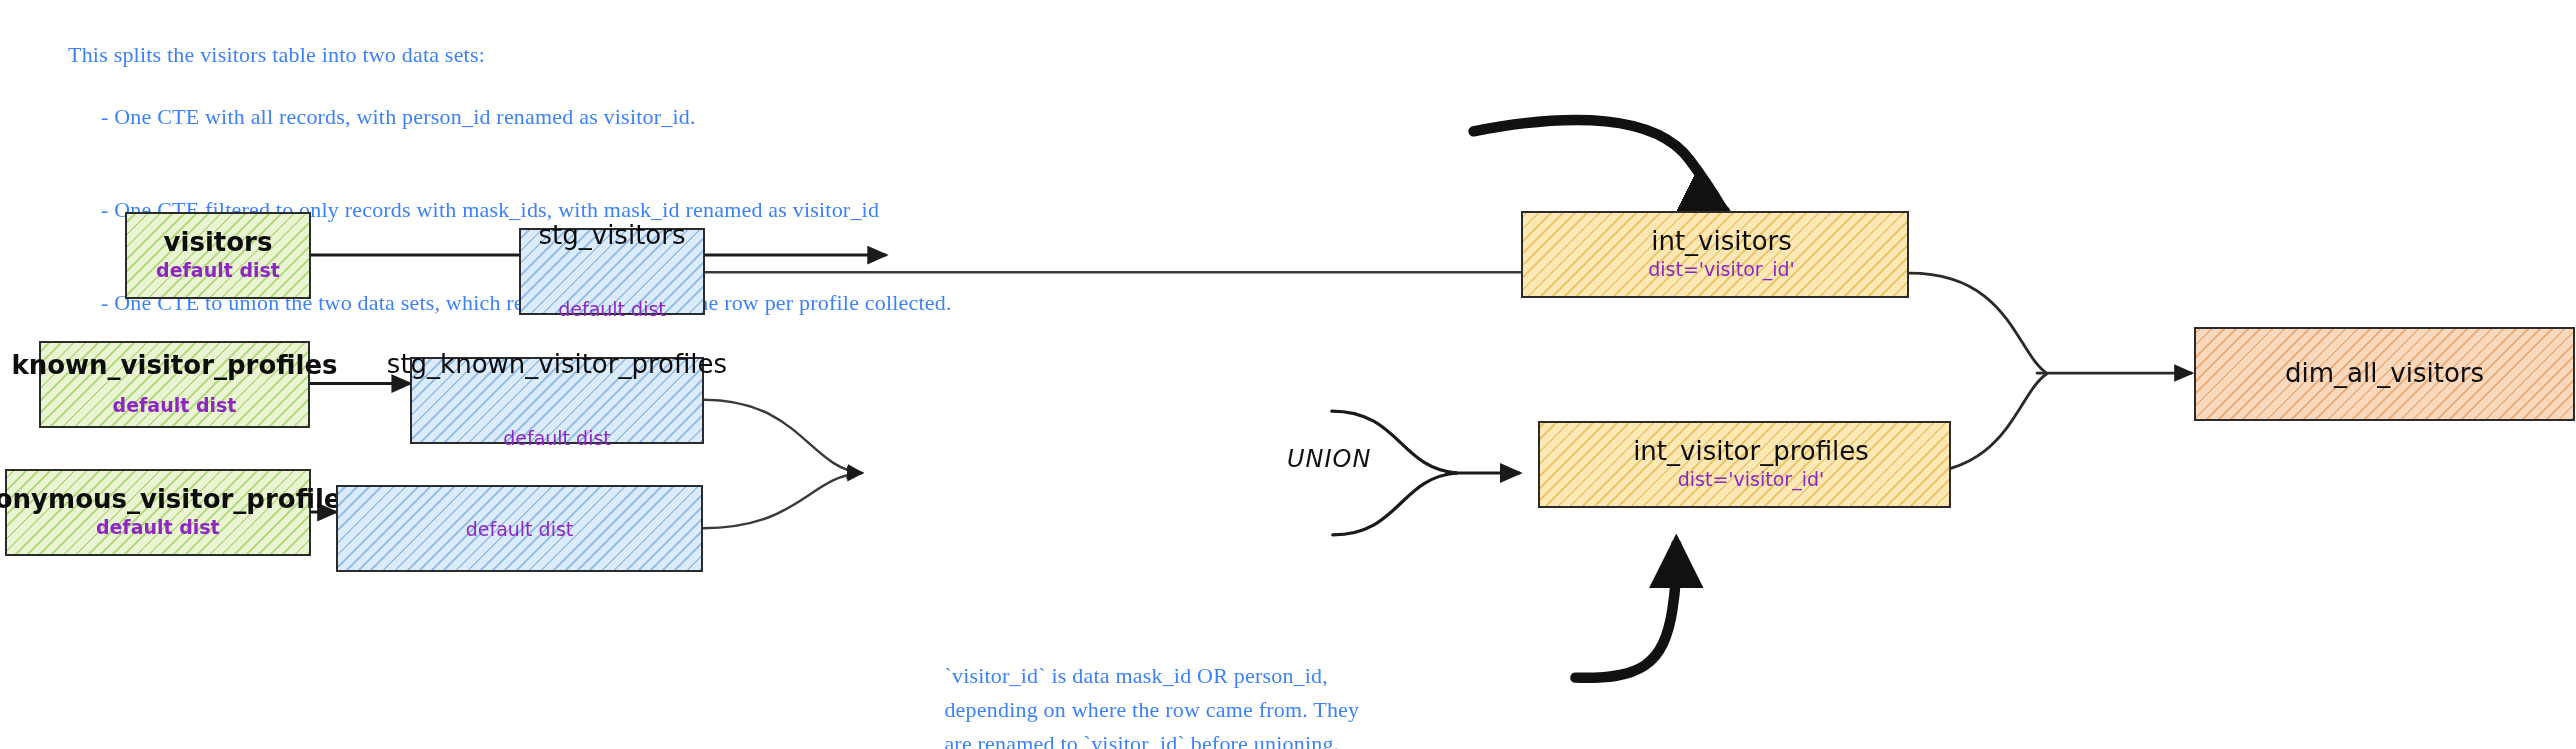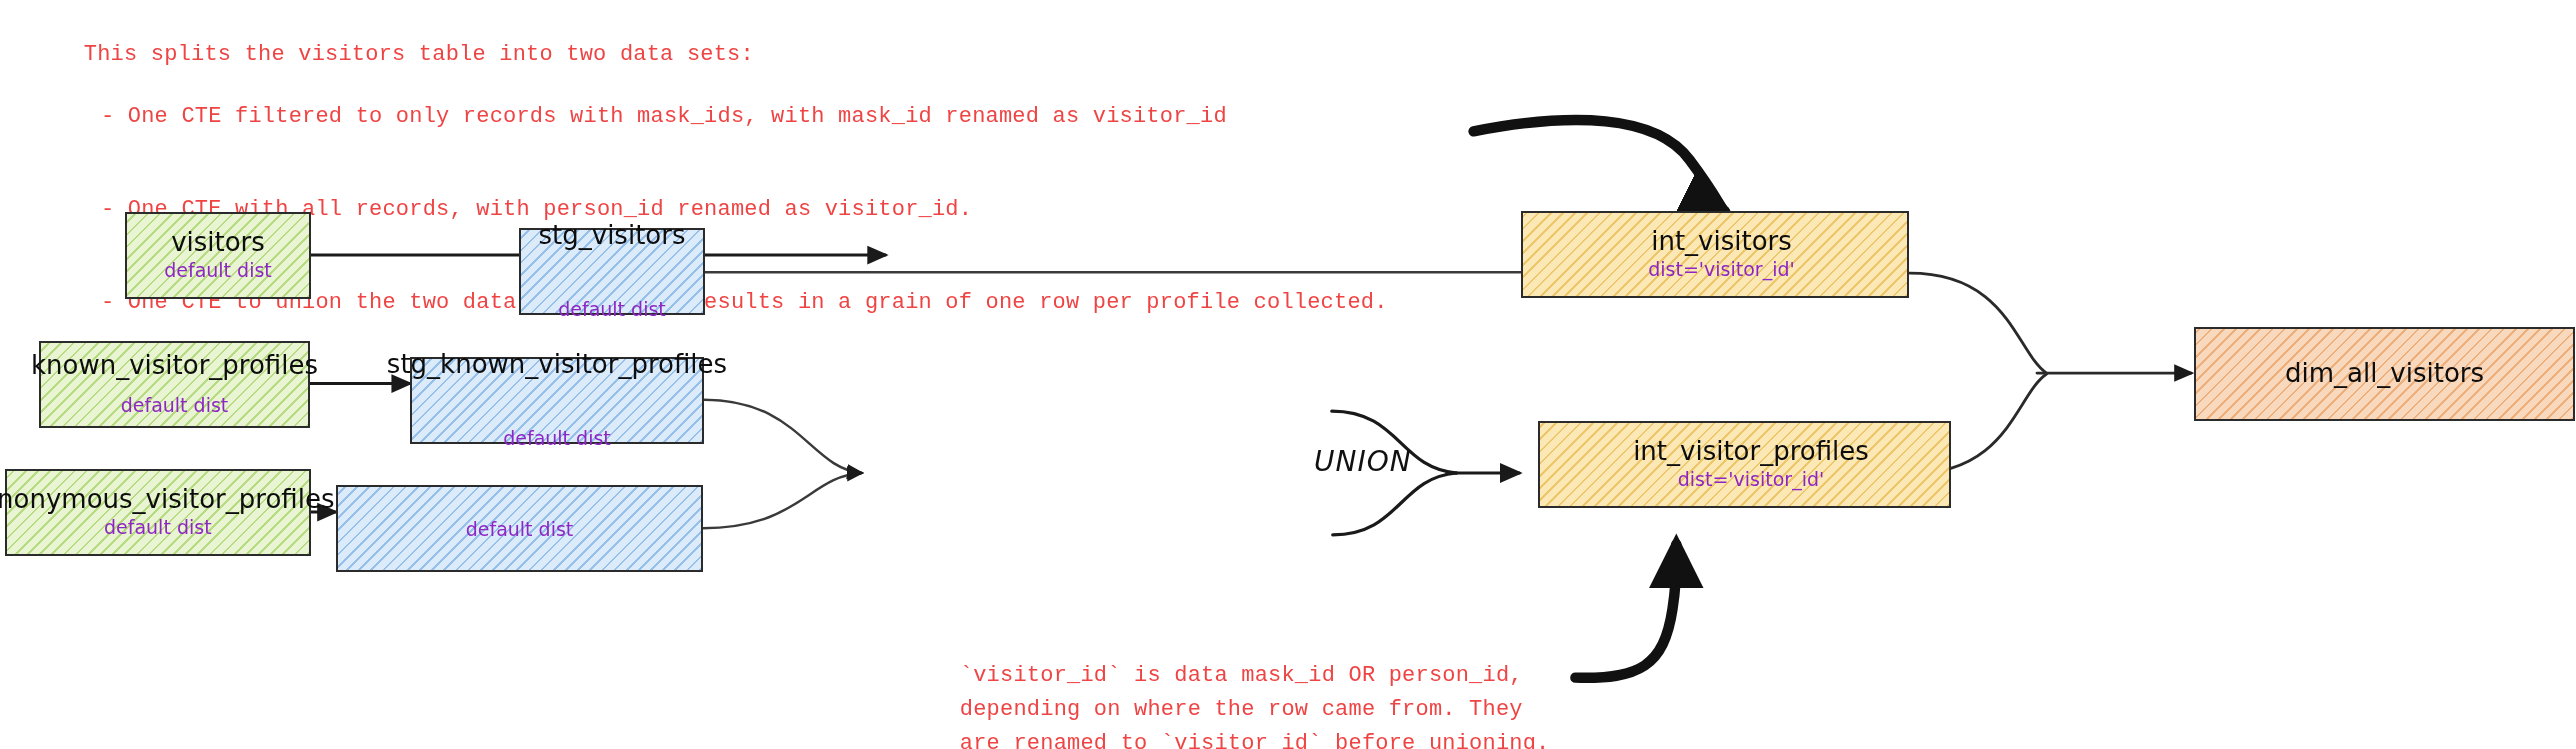--- a/index.html
+++ b/index.html
@@ -18,22 +18,22 @@
   #canvas {
     position: absolute;
     left: 0; top: 0;
     width: 2576px;
     height: 749px;
   }
 
   
   .note {
     position: absolute;
-    color: #ef4444;
-    font-family: Liberation Mono, monospace;
+    color: #3b82f6;
+    font-family: Liberation Serif, serif;
     white-space: pre;
     letter-spacing: 0.2px;
   }
   #intro-note {
     left: 57px;
     top: 7.6px;
     font-size: 22px;
     line-height: 31px;
   }
   #intro-note .bullet {
@@ -42,23 +42,23 @@
   }
   #bottom-note {
     left: 933px;
     top: 625px;
     font-size: 22px;
     line-height: 34px;
     text-align: left;
   }
   #union-label {
     position: absolute;
-    left: 1314px;
+    left: 1287px;
     top: 445px;
-    font-size: 28px;
+    font-size: 24px;
     font-style: italic;
     color: #111111;
     letter-spacing: 1px;
   }
 
   
   .node {
     position: absolute;
     box-sizing: border-box;
     border: 2.9px solid #2b2b2b;
@@ -86,20 +86,21 @@
 
   
   .fill-green {
     background-color: #e9f4d2;
     background-image: repeating-linear-gradient(
       -45deg,
       rgba(141,198,63,0.55) 0px,
       rgba(141,198,63,0.55) 1.9px,
       rgba(255,255,255,0) 1.9px,
       rgba(255,255,255,0) 8.6px);
+    font-weight: bold;
   }
   .fill-blue {
     background-color: #dcebfa;
     background-image: repeating-linear-gradient(
       -45deg,
       rgba(93,156,221,0.55) 0px,
       rgba(93,156,221,0.55) 1.9px,
       rgba(255,255,255,0) 1.9px,
       rgba(255,255,255,0) 8.6px);
     gap: 46px;
@@ -169,22 +170,22 @@
   </g>
 
   <g fill="none" stroke="#111111" stroke-width="11" stroke-linecap="round">
     <path d="M 1548 138 C 1650 118, 1740 120, 1775 168 C 1805 208, 1808 220, 1812 222" marker-end="url(#arrow-fat)"></path>
     <path d="M 1655 712 C 1722 714, 1748 700, 1757 640 C 1762 608, 1761 592, 1761 572" marker-end="url(#arrow-fat)"></path>
   </g>
 </svg>
 
 <div class="note" id="intro-note">
   <span>This splits the visitors table into two data sets:</span>
+  <span class="bullet">- One CTE with all records, with person_id renamed as visitor_id.</span>
   <span class="bullet">- One CTE filtered to only records with mask_ids, with mask_id renamed as visitor_id</span>
-  <span class="bullet">- One CTE with all records, with person_id renamed as visitor_id.</span>
   <span class="bullet">- One CTE to union the two data sets, which results in a grain of one row per profile collected.</span>
 </div>
 
 <div class="note" id="bottom-note">
   <span>`visitor_id` is data mask_id OR person_id,</span>
   <span>depending on where the row came from. They</span>
   <span>are renamed to `visitor_id` before unioning.</span>
 </div>
 
 <div id="union-label">UNION</div>

